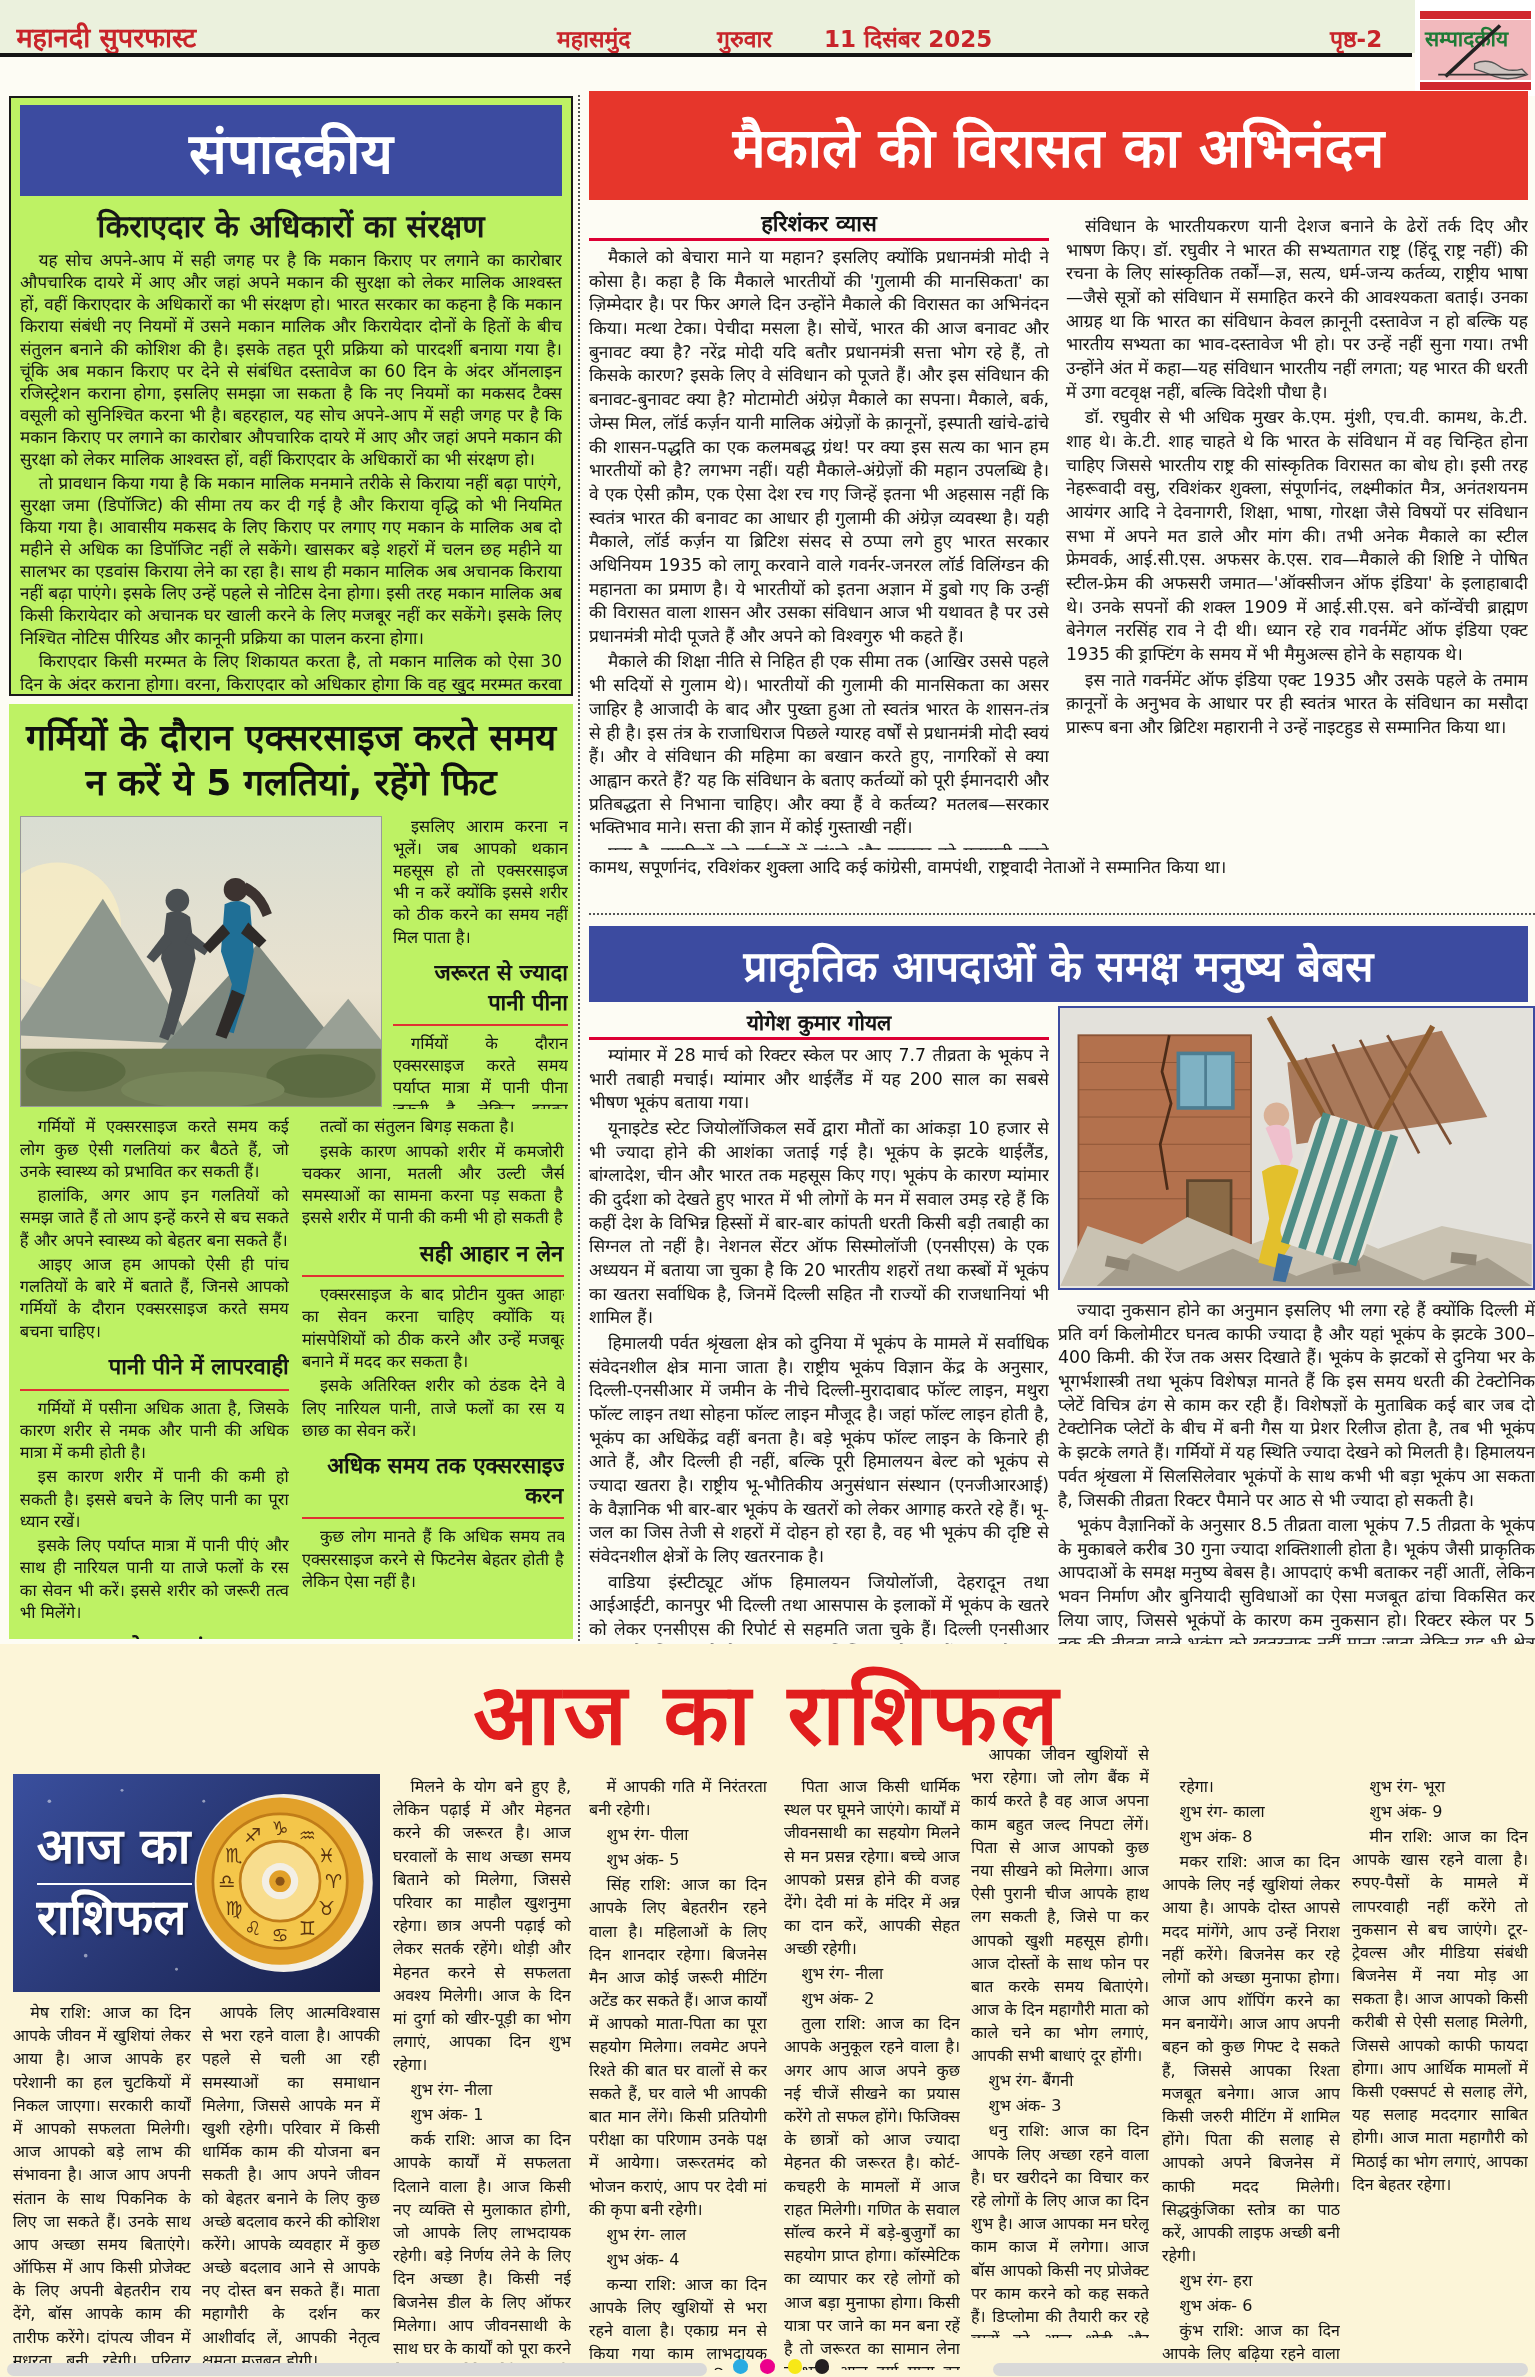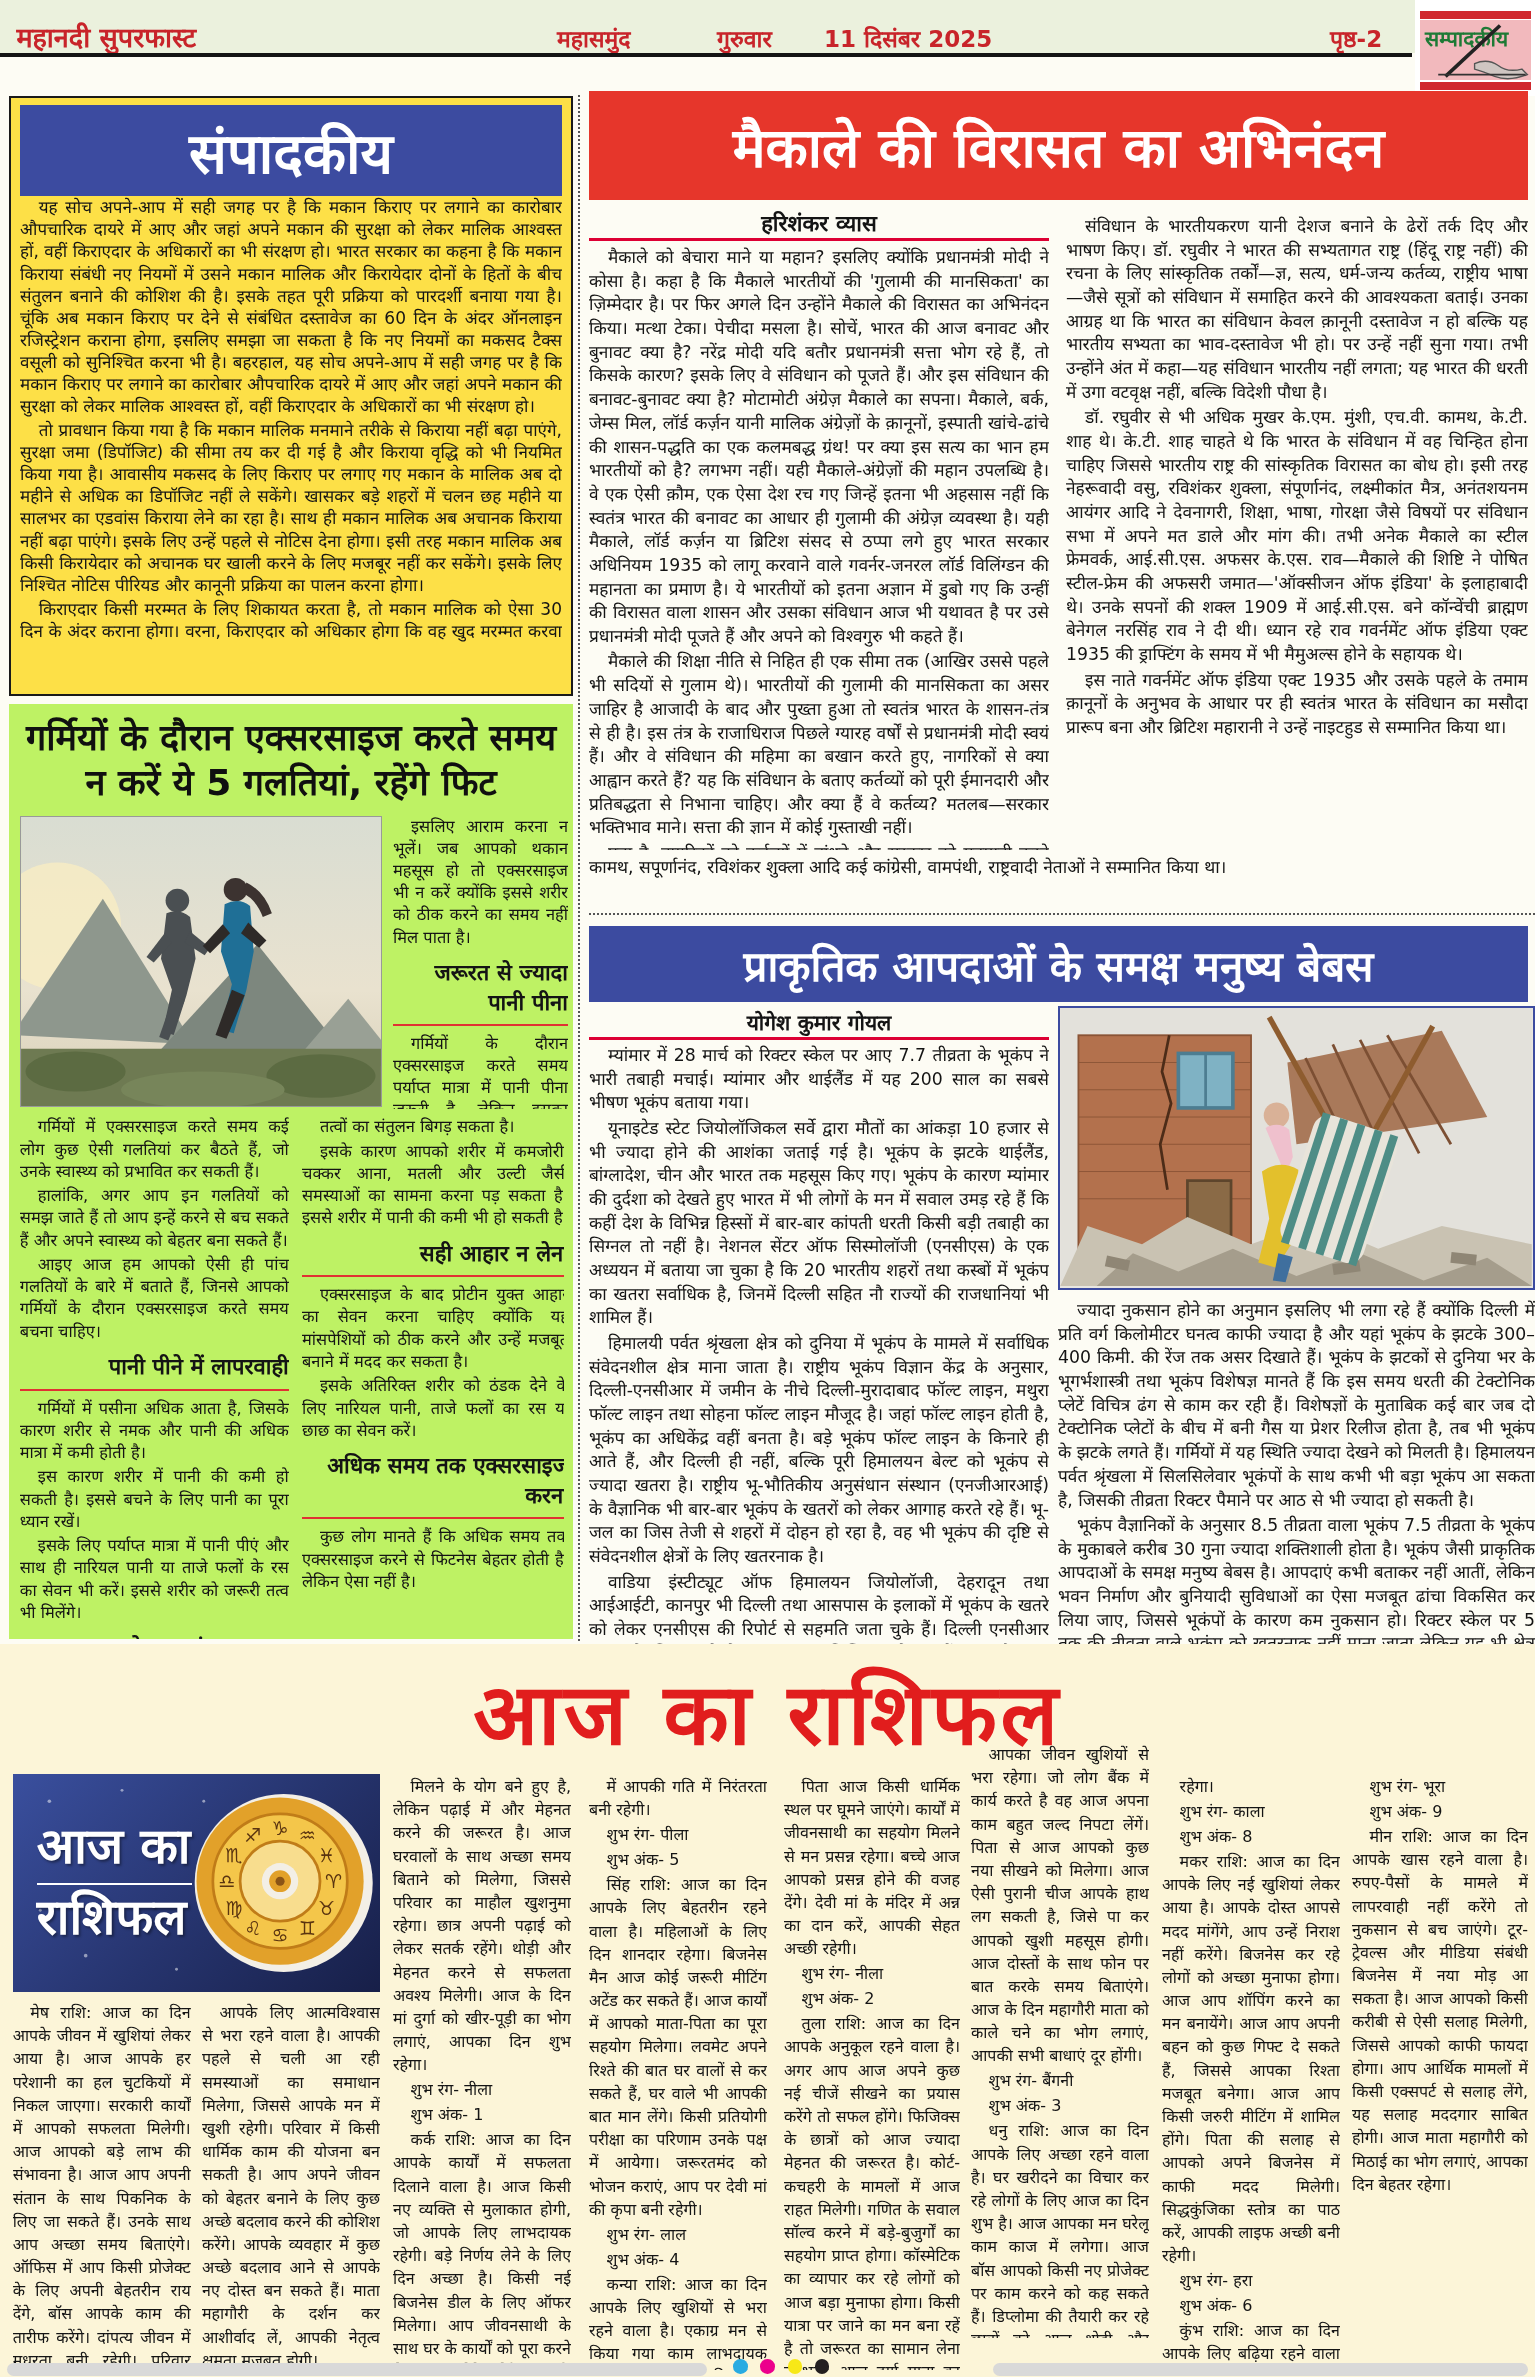--- a/index.html
+++ b/index.html
@@ -23,21 +23,21 @@
   .logo-bar{position:absolute;left:4.5px;width:111px;height:8.2px;background:#d0282e}
   .logo-pink{position:absolute;left:4.5px;top:20px;width:111px;height:60px;background:#f2b9bd;overflow:hidden}
   .logo-text{position:absolute;left:5.5px;top:3.6px;font-size:21px;font-weight:bold;color:#1e7a35}
 
   
   .vdots{left:578px;top:95px;width:0;height:1546px;border-left:2.7px dotted #555}
   .hdots1{left:589px;top:913px;width:946px;border-top:2.7px dotted #555}
   .hdots2{left:582px;top:1648px;width:953px;border-top:2.7px dotted #555}
 
   
-  .edbox{left:9px;top:96px;width:564px;height:600px;border:2.7px solid #1a1a1a;background:#fde047;padding:7.3px 9px;overflow:hidden}
+  .edbox{left:9px;top:96px;width:564px;height:600px;border:2.7px solid #1a1a1a;background:#bef264;padding:7.3px 9px;overflow:hidden}
   .edbanner{background:#3c4ba0;height:91px;display:flex;align-items:center;justify-content:center;
             color:#fff;font-size:56px;font-weight:bold}
   .edsub{text-align:center;font-size:31px;font-weight:bold;padding:7.3px 0 3.6px;color:#181818}
   .edbody{font-size:17px;line-height:1.3;height:447px;overflow:hidden}
 
   
   .fit{left:9px;top:704px;width:564px;height:935px;background:#bef264;overflow:hidden}
   .fit-title{padding:11px 7.3px 3.6px;text-align:center;font-weight:bold;font-size:36px;line-height:1.25;color:#101010}
   .fit-row{position:relative;height:295px;margin:7.3px 9px 0}
   .fit-img{position:absolute;left:1.8px;top:0;width:362px;height:291px;border:0.9px solid #999;overflow:hidden}
@@ -113,20 +113,21 @@
     </div>
     <div class="logo-bar" style="top:82px"></div>
   </div>
 
   <div class="abs vdots"></div>
   <div class="abs hdots1"></div>
   <div class="abs hdots2"></div>
 
   <div class="abs edbox">
     <div class="edbanner">संपादकीय</div>
+    <div class="edsub">किराएदार के अधिकारों का संरक्षण</div>
     <div class="edbody">
         <p>यह सोच अपने-आप में सही जगह पर है कि मकान किराए पर लगाने का कारोबार औपचारिक दायरे में आए और जहां अपने मकान की सुरक्षा को लेकर मालिक आश्वस्त हों, वहीं किराएदार के अधिकारों का भी संरक्षण हो। भारत सरकार का कहना है कि मकान किराया संबंधी नए नियमों में उसने मकान मालिक और किरायेदार दोनों के हितों के बीच संतुलन बनाने की कोशिश की है। इसके तहत पूरी प्रक्रिया को पारदर्शी बनाया गया है। चूंकि अब मकान किराए पर देने से संबंधित दस्तावेज का 60 दिन के अंदर ऑनलाइन रजिस्ट्रेशन कराना होगा, इसलिए समझा जा सकता है कि नए नियमों का मकसद टैक्स वसूली को सुनिश्चित करना भी है। बहरहाल, यह सोच अपने-आप में सही जगह पर है कि मकान किराए पर लगाने का कारोबार औपचारिक दायरे में आए और जहां अपने मकान की सुरक्षा को लेकर मालिक आश्वस्त हों, वहीं किराएदार के अधिकारों का भी संरक्षण हो।</p>
         <p>तो प्रावधान किया गया है कि मकान मालिक मनमाने तरीके से किराया नहीं बढ़ा पाएंगे, सुरक्षा जमा (डिपॉजिट) की सीमा तय कर दी गई है और किराया वृद्धि को भी नियमित किया गया है। आवासीय मकसद के लिए किराए पर लगाए गए मकान के मालिक अब दो महीने से अधिक का डिपॉजिट नहीं ले सकेंगे। खासकर बड़े शहरों में चलन छह महीने या सालभर का एडवांस किराया लेने का रहा है। साथ ही मकान मालिक अब अचानक किराया नहीं बढ़ा पाएंगे। इसके लिए उन्हें पहले से नोटिस देना होगा। इसी तरह मकान मालिक अब किसी किरायेदार को अचानक घर खाली करने के लिए मजबूर नहीं कर सकेंगे। इसके लिए निश्चित नोटिस पीरियड और कानूनी प्रक्रिया का पालन करना होगा।</p>
         <p>किराएदार किसी मरम्मत के लिए शिकायत करता है, तो मकान मालिक को ऐसा 30 दिन के अंदर कराना होगा। वरना, किराएदार को अधिकार होगा कि वह खुद मरम्मत करवा कर आए खर्च को किराए में एडजस्ट कर ले। अब चूंकि किराएदारी के हर समझौते का डिजिटल स्टांप करना और ऑनलाइन रजिस्ट्रेशन कराना जरूरी होगा, तो इससे मकान मालिकों को सुरक्षा मिलेगी। यह भी तय किया गया है कि किसी विवाद का निपटारा 60 दिन के अंदर करना होगा। ये अच्छे पहल हैं। मगर, यह भी सुनिश्चित करने की जरूरत होगी कि ऑनलाइन रजिस्ट्रेशन जैसी प्रक्रियाएं इतनी जटिल न हो जाएं तथा इस कराने की सारी जहमत किराएदारों को ही ना उठानी पड़े।</p>
       </div>
   </div>
 
   <div class="abs fit">
     <div class="fit-title">गर्मियों के दौरान एक्सरसाइज करते समय न करें ये 5 गलतियां, रहेंगे फिट</div>
     <div class="fit-row">

